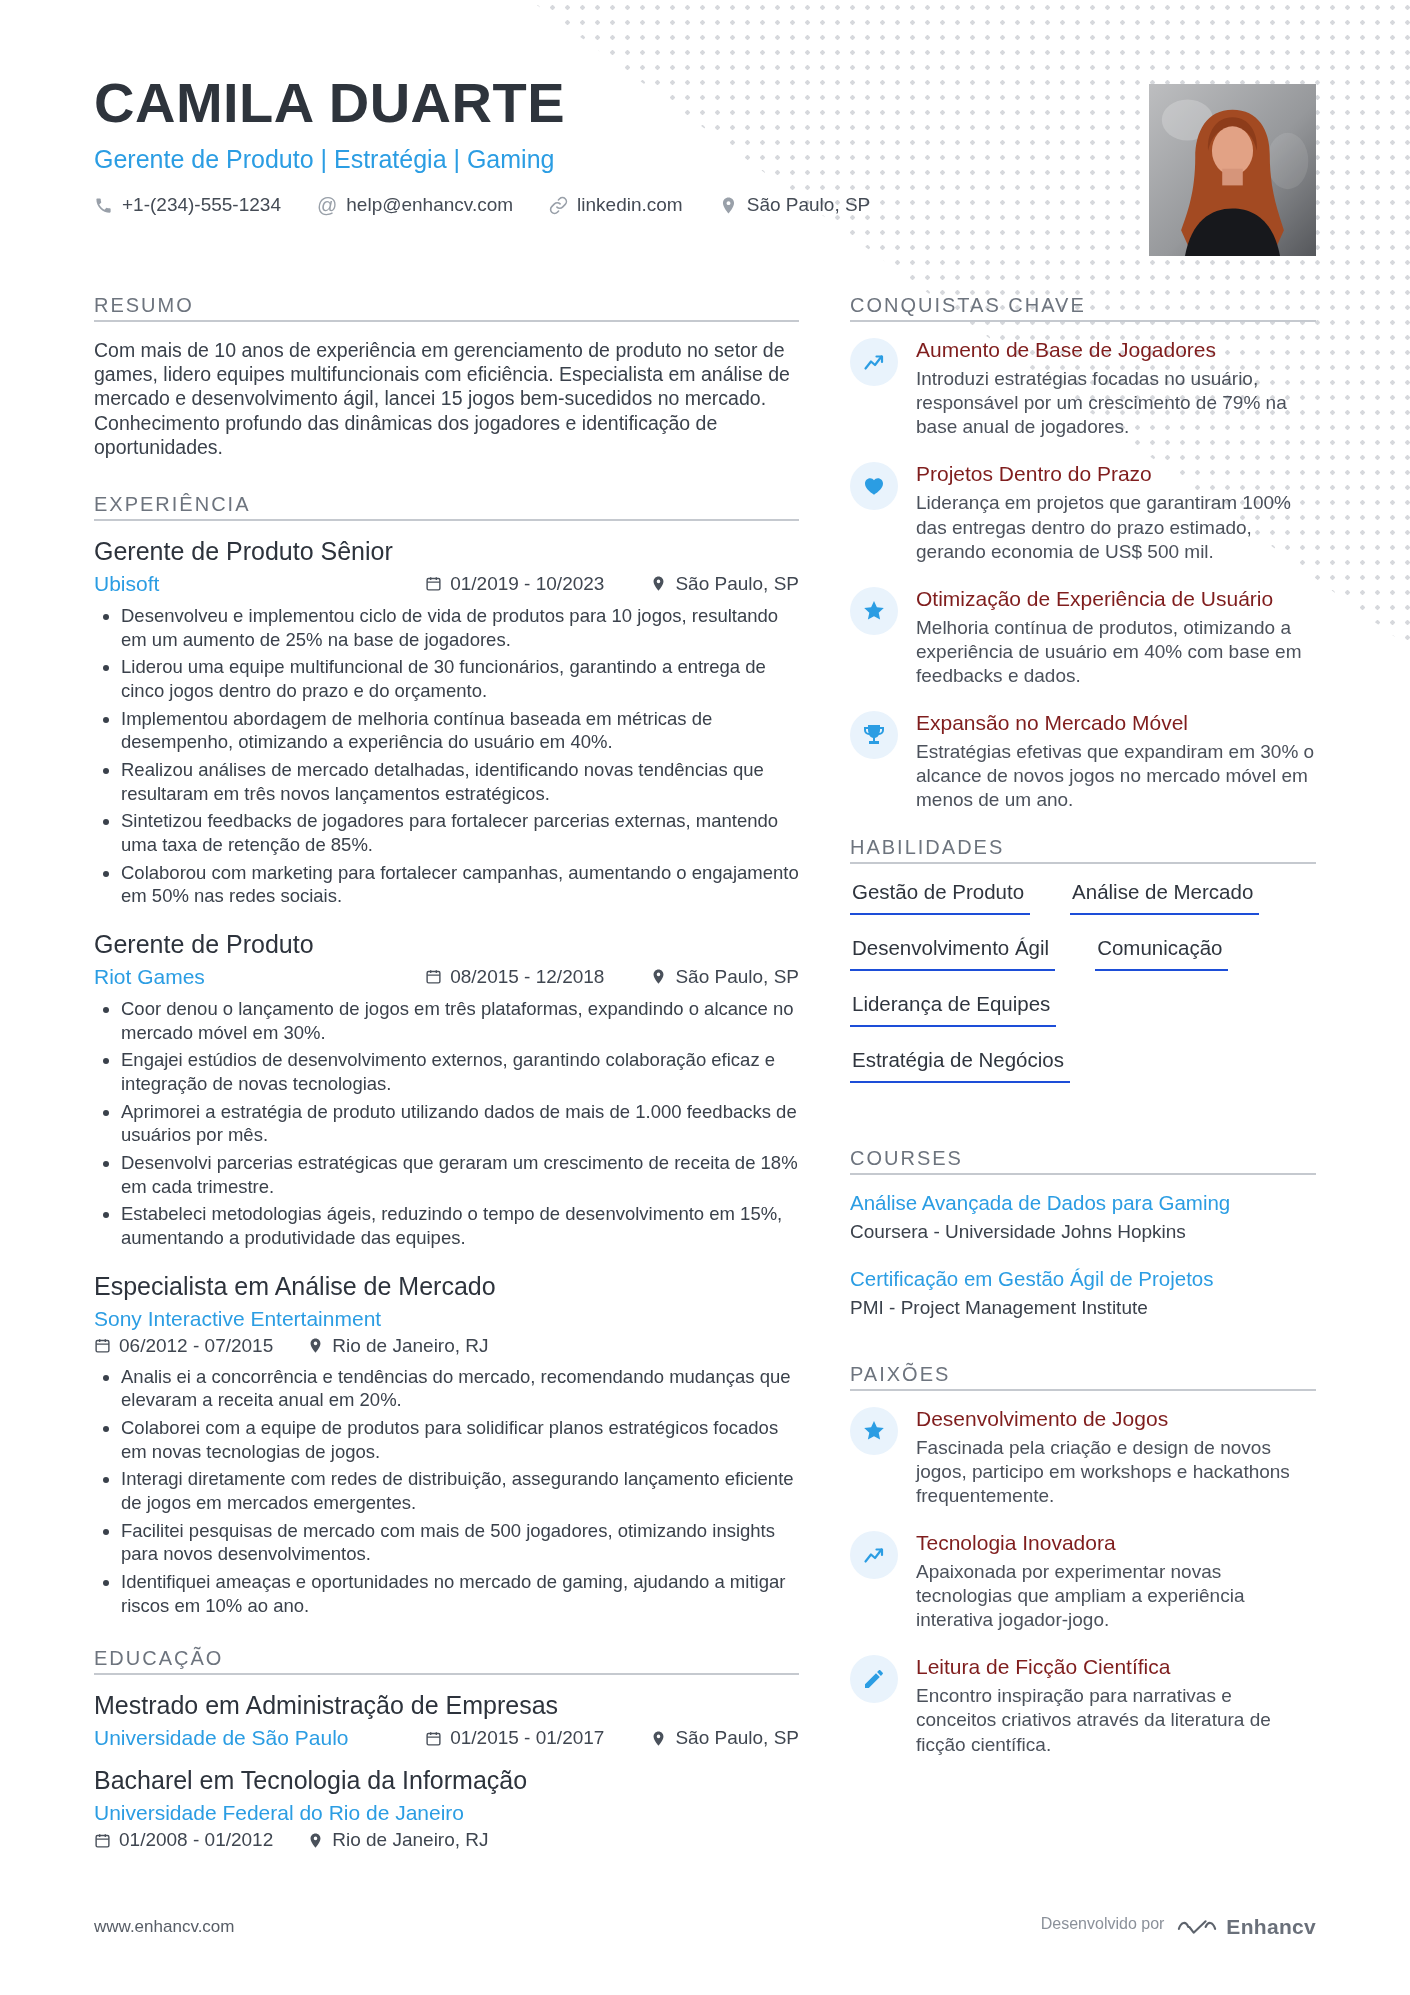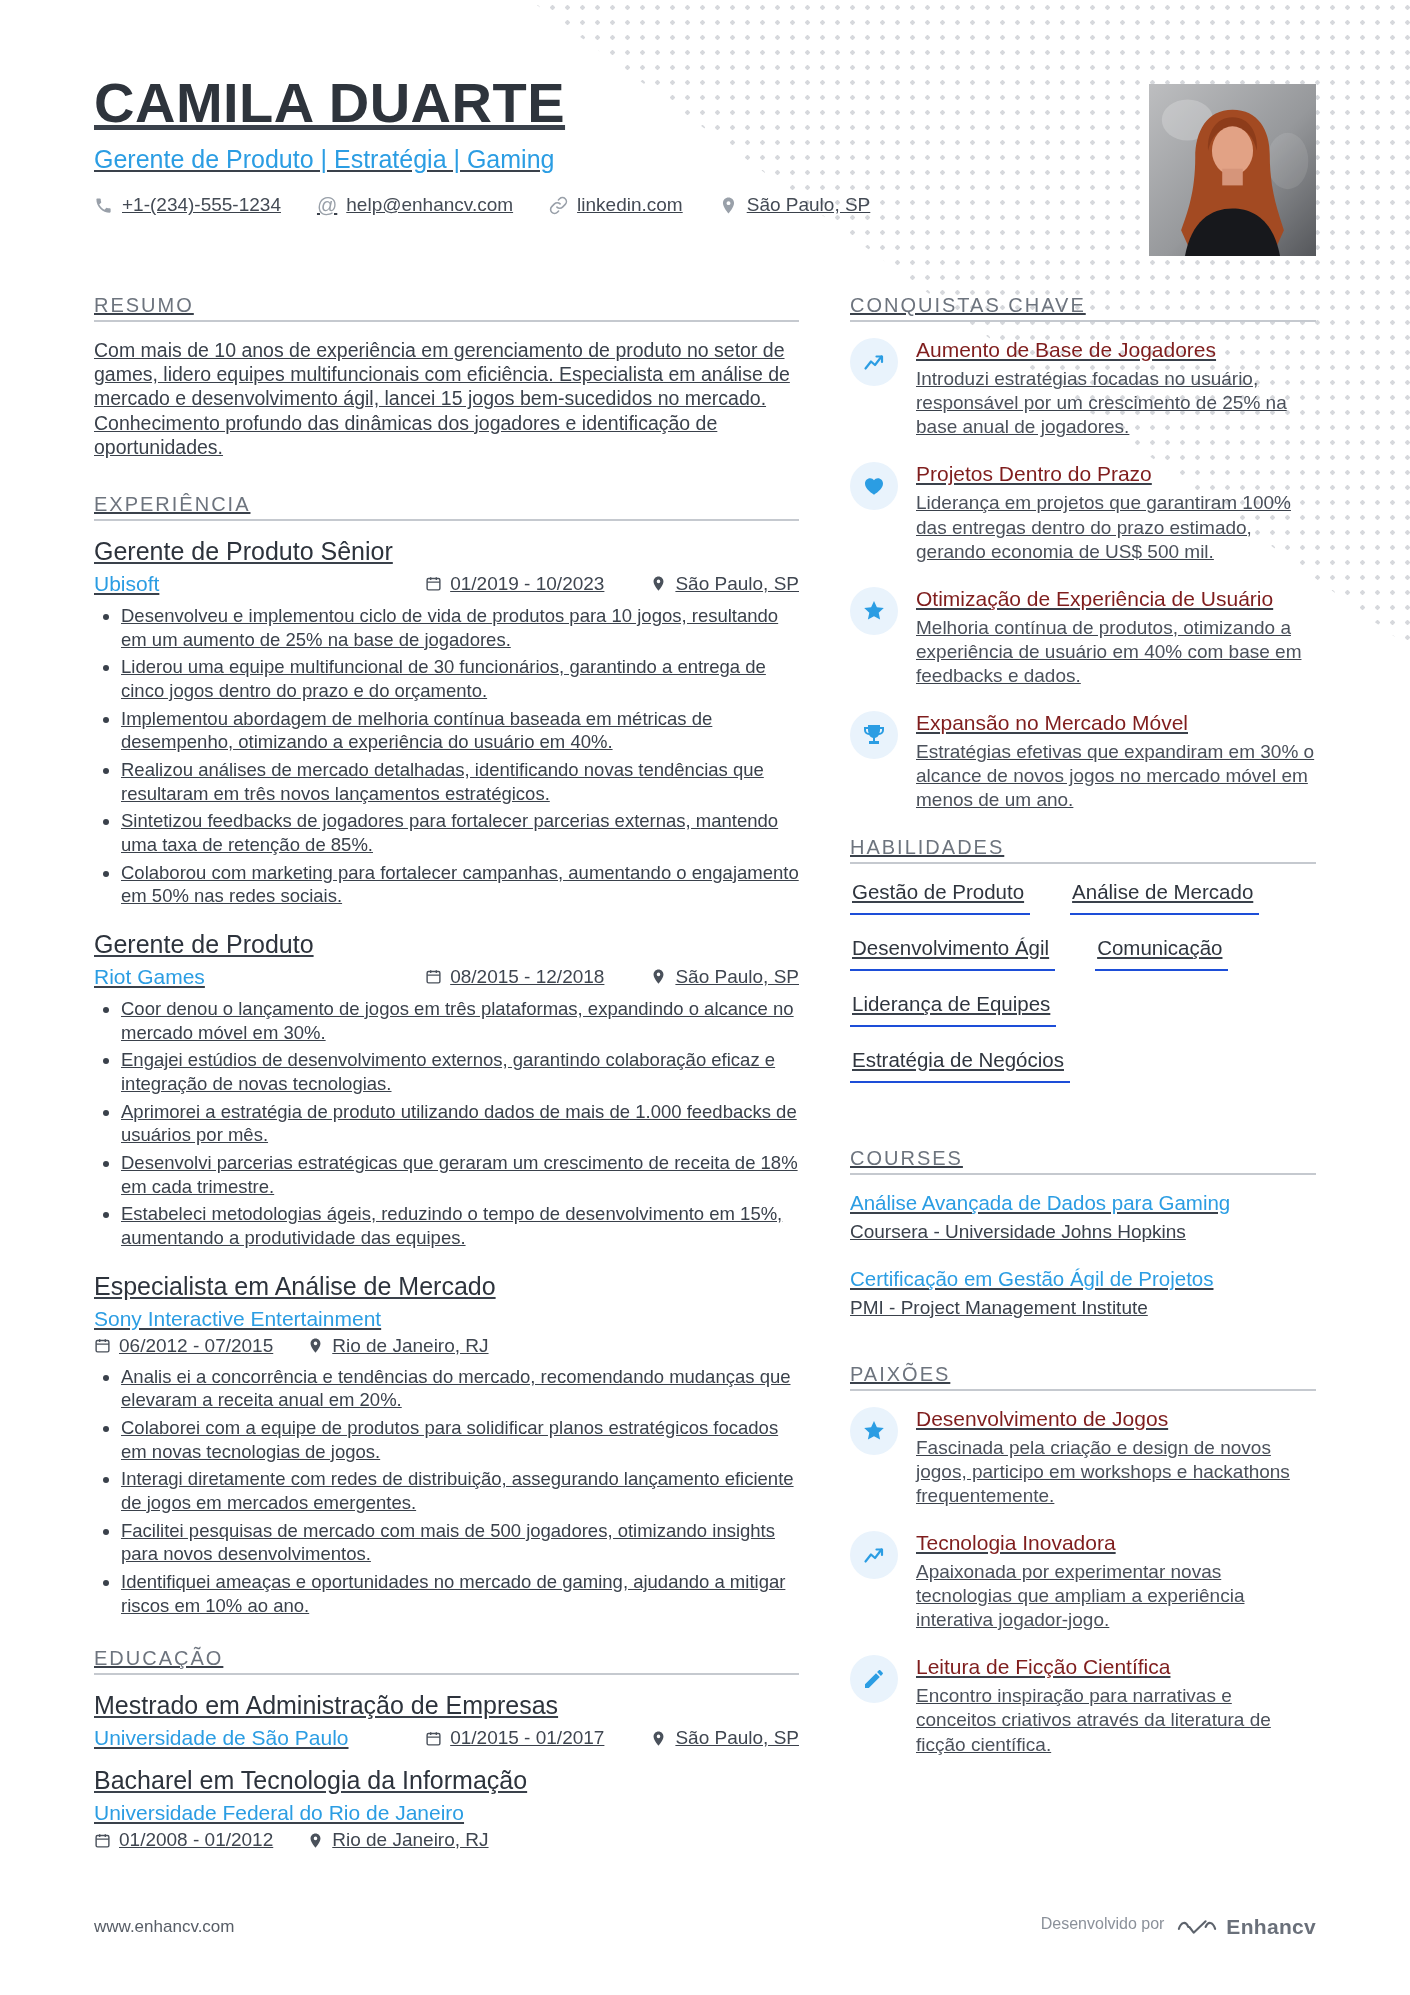--- a/index.html
+++ b/index.html
@@ -2,21 +2,20 @@
 <html><head>
 <meta charset="utf-8">
 <style>
   * { margin:0; padding:0; box-sizing:border-box; }
   html, body { background:#ffffff; }
   .page {
     position:relative; width:1410px; height:1995px; margin:0 auto;
     background:#ffffff; overflow:hidden;
     font-family:"Liberation Sans","DejaVu Sans",sans-serif;
     color:#3a414b;
-    text-decoration:underline;
   }
   
   .dots {
     position:absolute; top:0; right:0; width:880px; height:648px; z-index:0;
     background-image: radial-gradient(circle, #d6d8dc 2px, transparent 2.4px);
     background-size:15px 15px;
     clip-path: polygon(0 0, 100% 0, 100% 100%);
   }
   .content { position:relative; z-index:1; padding:70px 94px 0 94px; }
 
@@ -318,21 +317,21 @@
 
           <div class="ach">
             <span class="icon-circle">
               <svg viewBox="0 0 24 24" fill="none" stroke="currentColor" stroke-width="2.2" stroke-linecap="round" stroke-linejoin="round">
                   <path d="M3.5 18.5l5.5-7 4 3.5 6.5-8.5"></path>
                   <path d="M14.5 6.5H20v5.5"></path>
                 </svg>
             </span>
             <div>
               <h3>Aumento de Base de Jogadores</h3>
-              <p>Introduzi estratégias focadas no usuário, responsável por um crescimento de 25% na base anual de jogadores.</p>
+              <p>Introduzi estratégias focadas no usuário, responsável por um crescimento de 79% na base anual de jogadores.</p>
             </div>
           </div>
 
           <div class="ach">
             <span class="icon-circle">
               <svg viewBox="0 0 24 24" fill="currentColor">
                   <path d="M12 20.8C7.6 18 3 14.1 3 9.6 3 6.5 5.3 4.2 8.1 4.2c1.6 0 3 .8 3.9 2 .9-1.2 2.3-2 3.9-2 2.8 0 5.1 2.3 5.1 5.4 0 4.5-4.6 8.4-9 11.2z"></path>
                 </svg>
             </span>
             <div>

